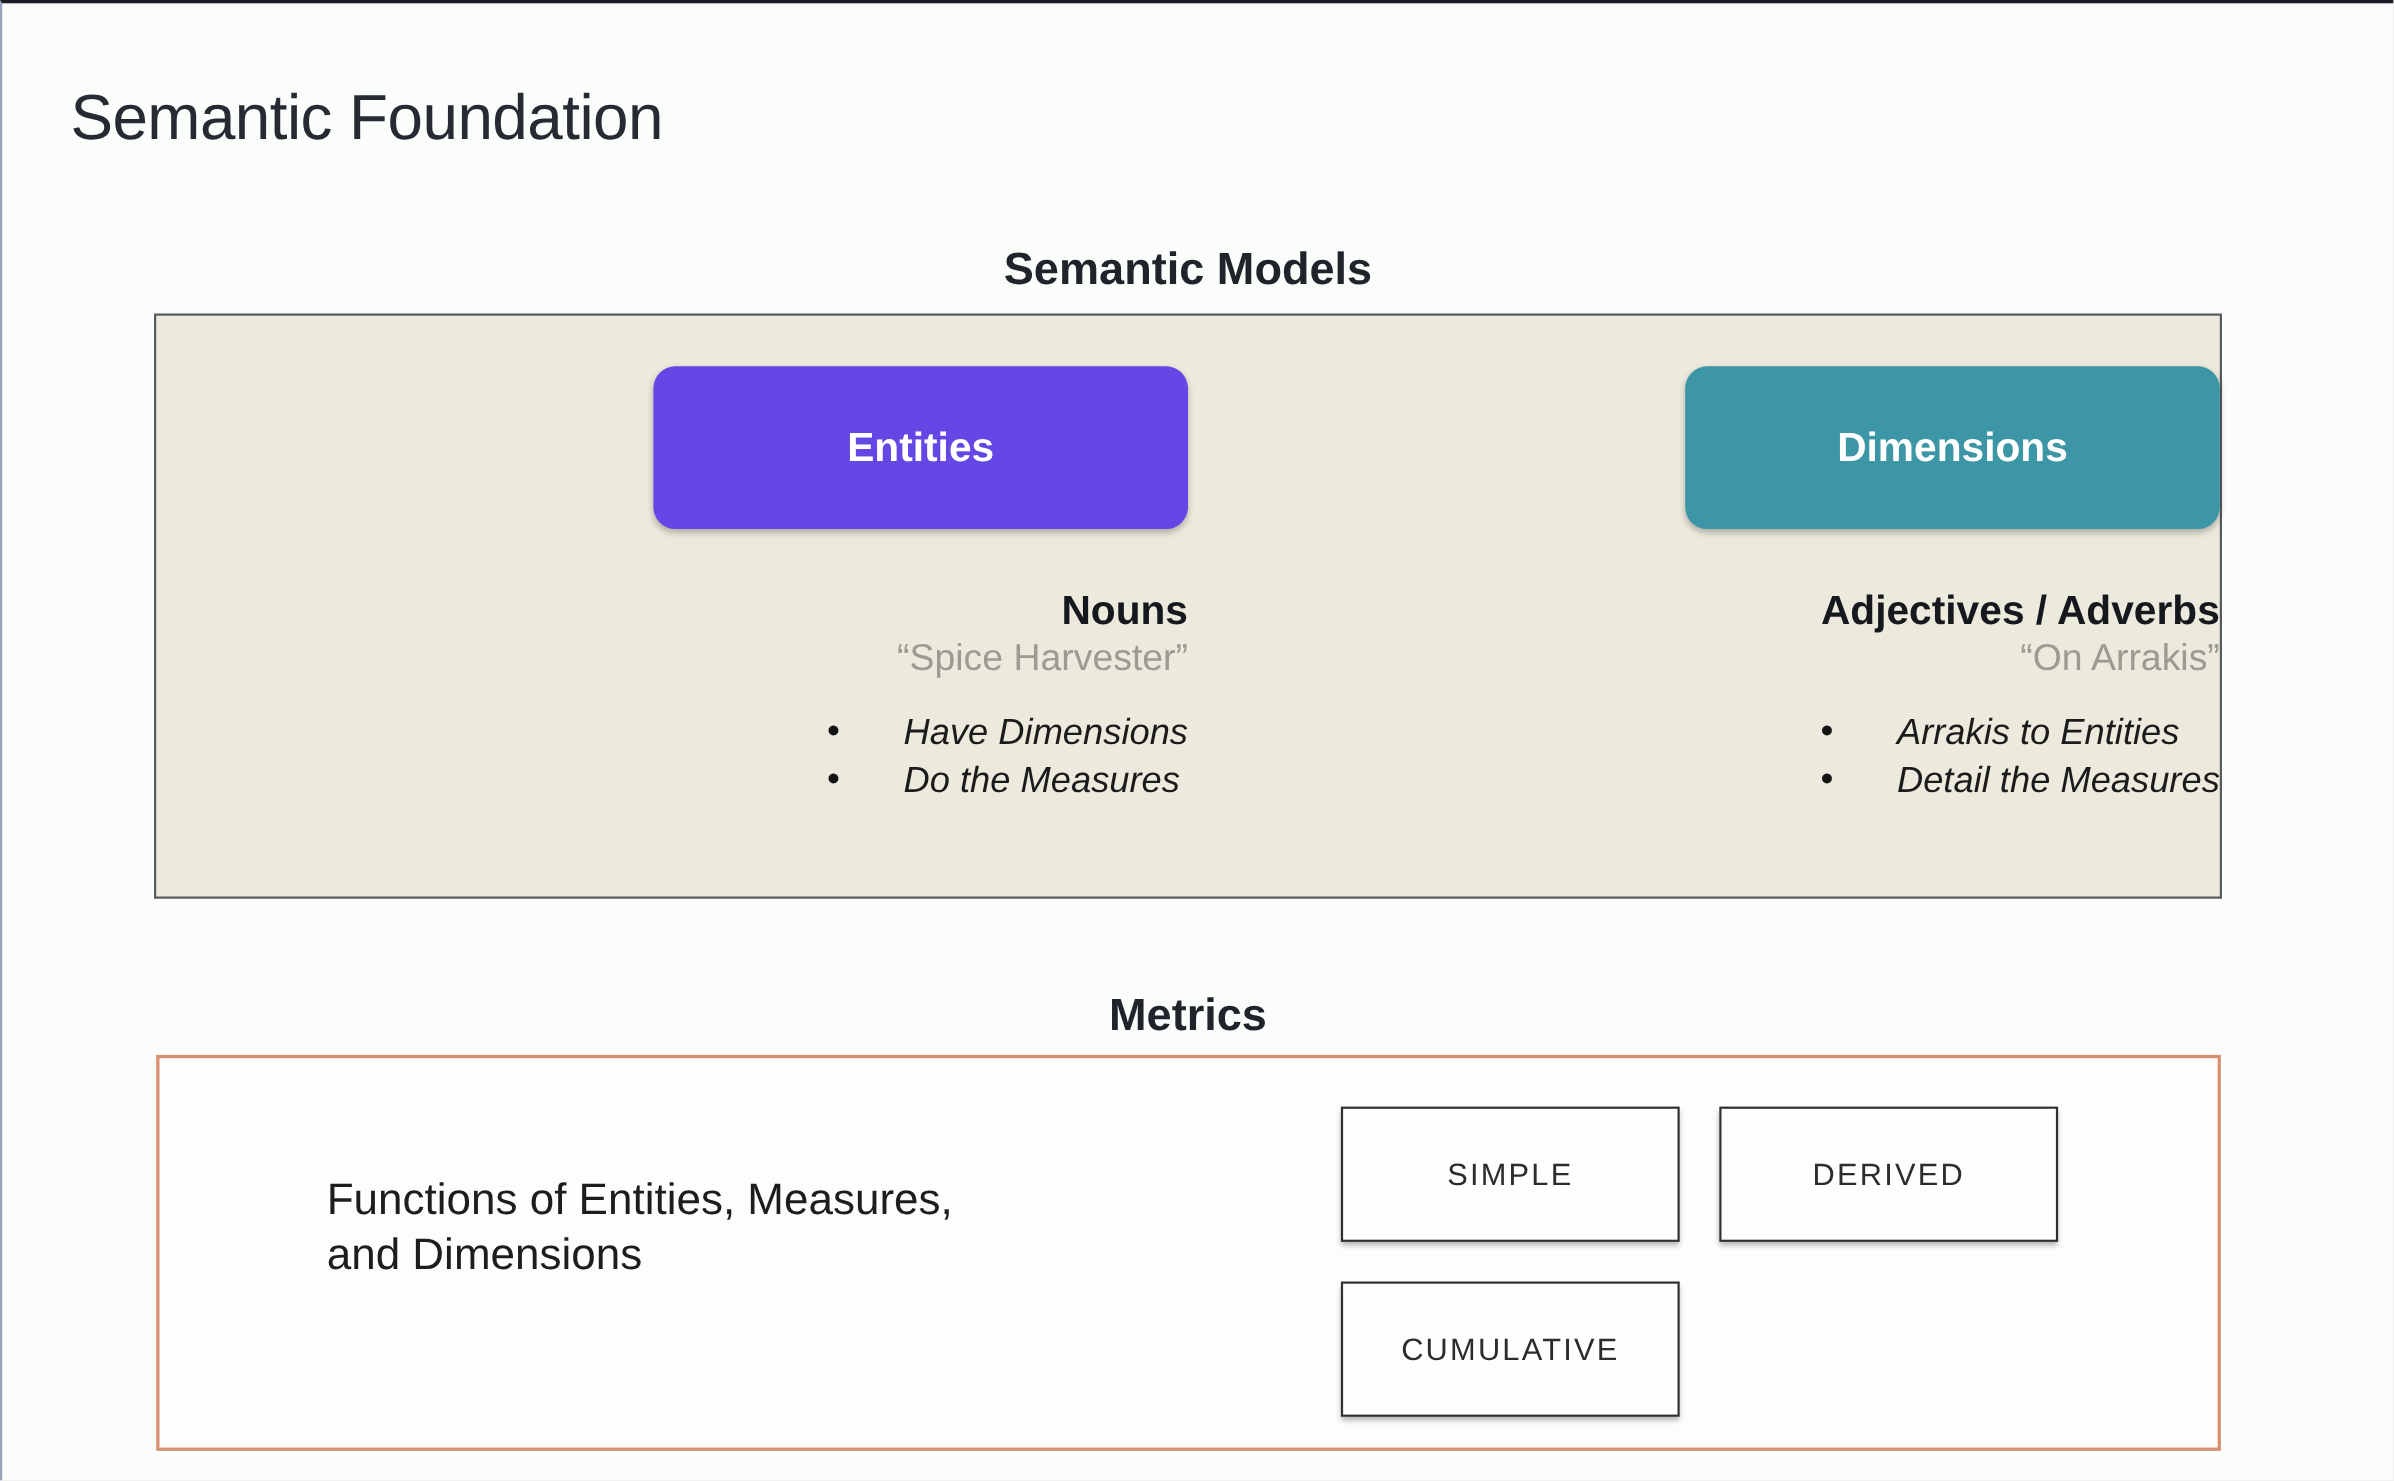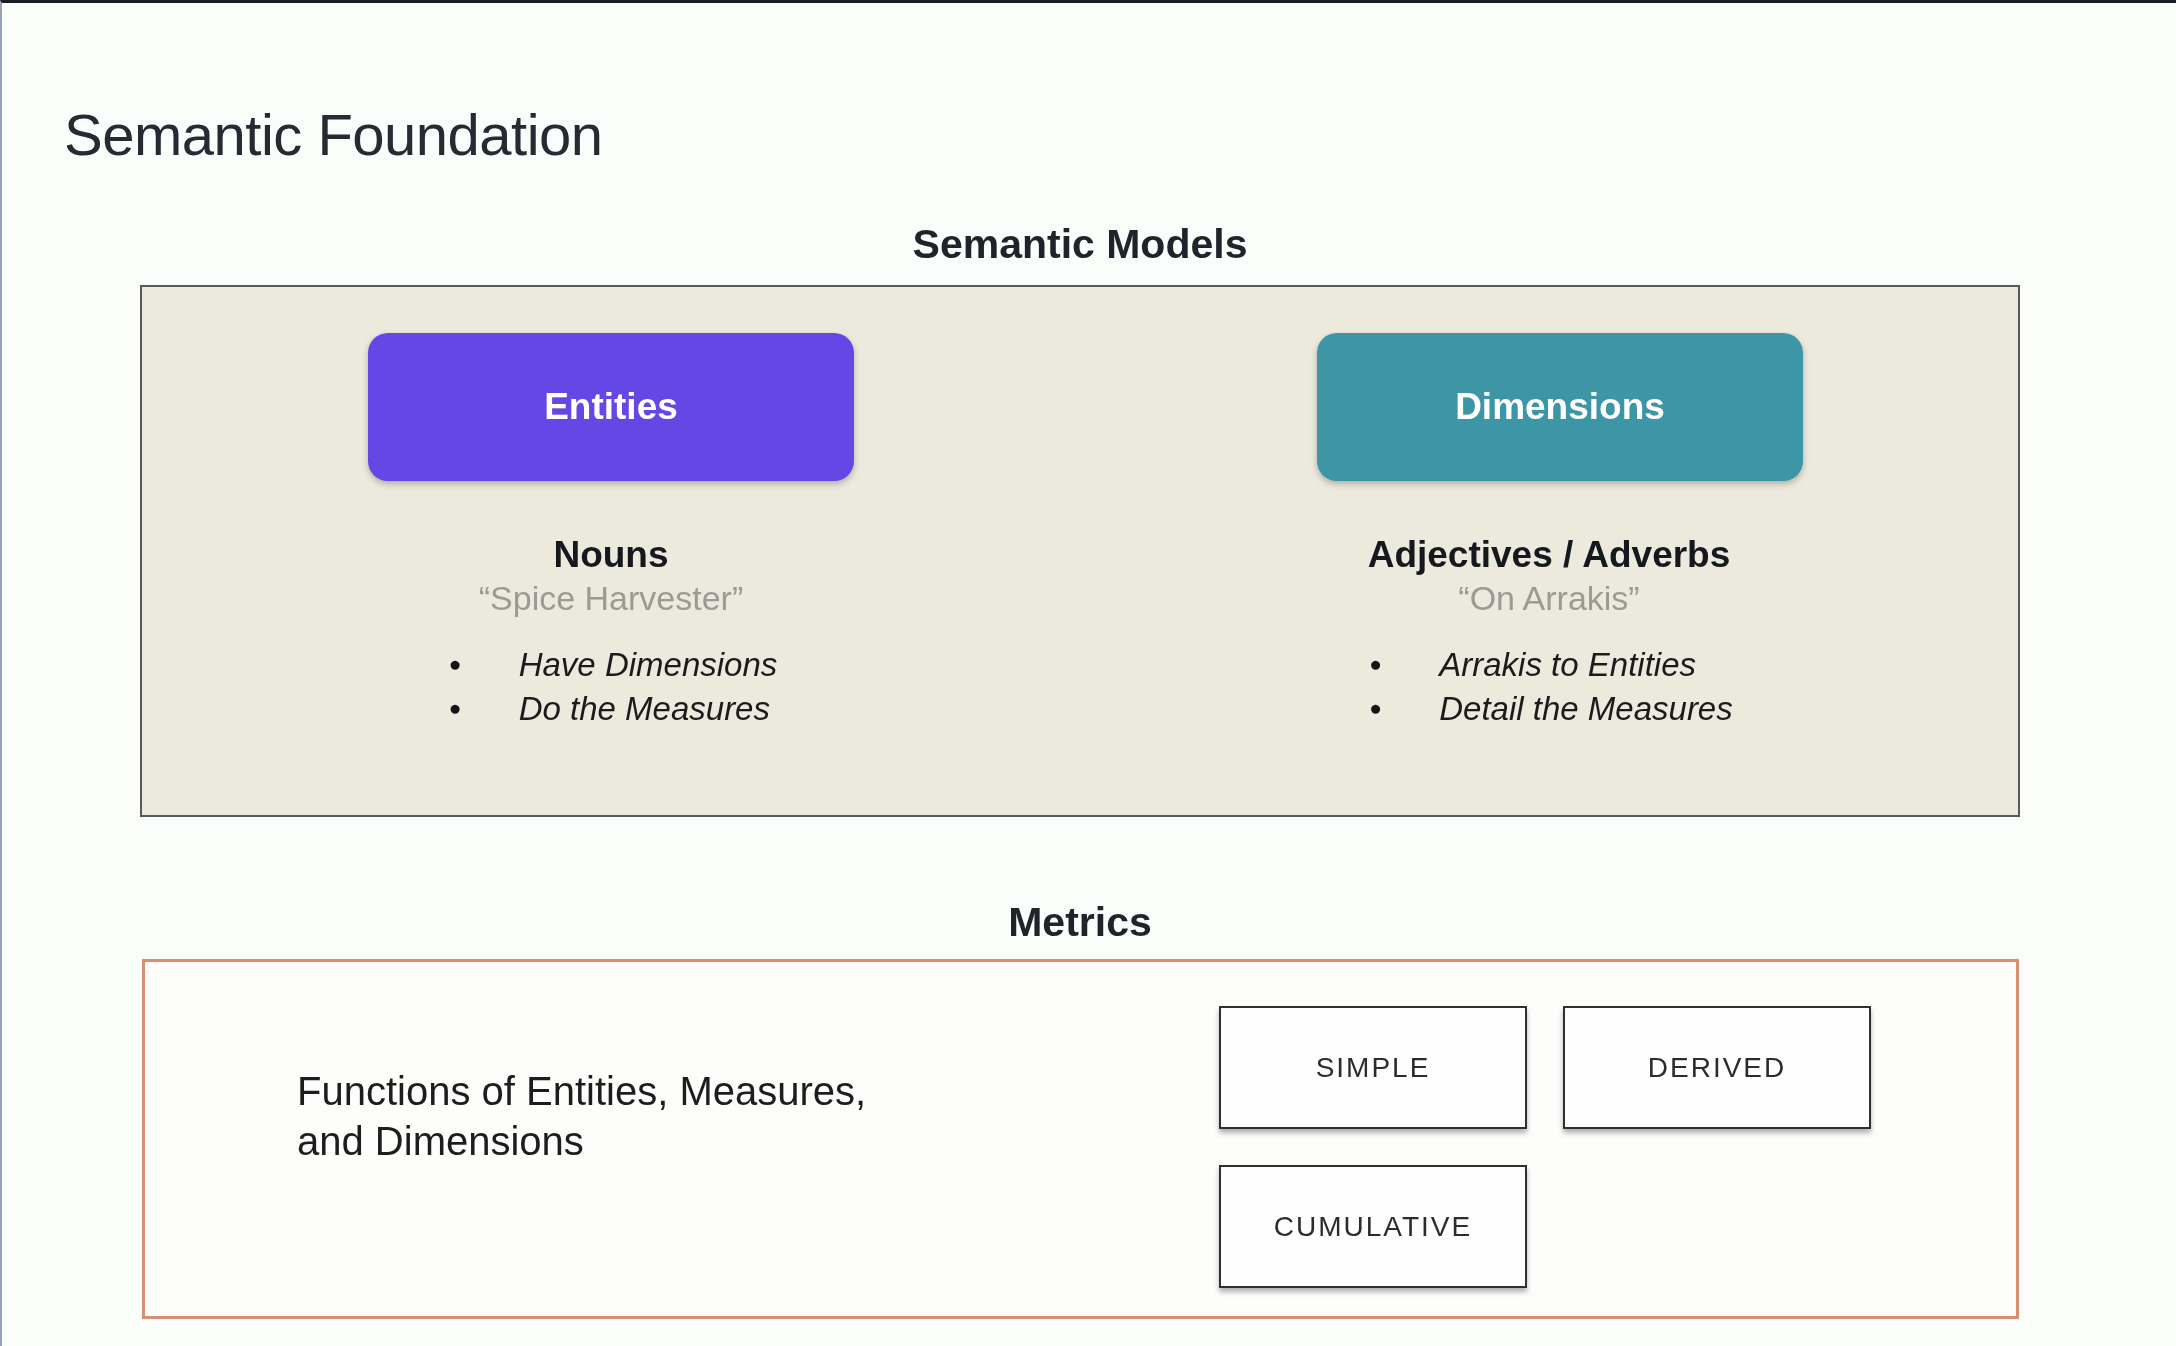--- a/index.html
+++ b/index.html
@@ -9,32 +9,32 @@
     background:#fbfdfb;
     box-sizing:border-box;
     border-top:3px solid #1c1c26;
     border-left:2px solid #99a1bc;
     overflow:hidden;
     font-family:"Liberation Sans","DejaVu Sans",sans-serif;
     color:#20252c;
   }
   .page-title{
     position:absolute;left:62px;top:70px;
-    font-size:58px;font-weight:500;letter-spacing:-0.5px;color:#262b33;margin-top:28px;
+    font-size:58px;font-weight:500;letter-spacing:-0.5px;color:#262b33;
   }
   .models-heading{
     position:absolute;left:138px;top:218px;width:1880px;
     text-align:center;font-size:41px;font-weight:bold;color:#1f242b;
   }
   .models-panel{
     position:absolute;left:138px;top:282px;width:1880px;height:532px;
     background:#ECE9DD;border:2px solid #565a5f;box-sizing:border-box;
     display:flex;padding-top:46px;
   }
-  .model-col{flex:1;display:flex;flex-direction:column;align-items:center;}
+  .model-col{flex:1;display:flex;flex-direction:column;align-items:flex-end;}
   .pill{
     width:486px;height:148px;border-radius:20px;
     display:flex;align-items:center;justify-content:center;
     color:#ffffff;font-size:37px;font-weight:bold;
     box-shadow:0 3px 6px rgba(0,0,0,0.25);
   }
   .pill-entities{background:#6447E4;}
   .pill-measures{background:#4E5C71;}
   .pill-dimensions{background:#3D96A5;margin-left:22px;}
   .col-label{margin-top:54px;font-size:37px;font-weight:bold;color:#15181d;line-height:1.1;}

